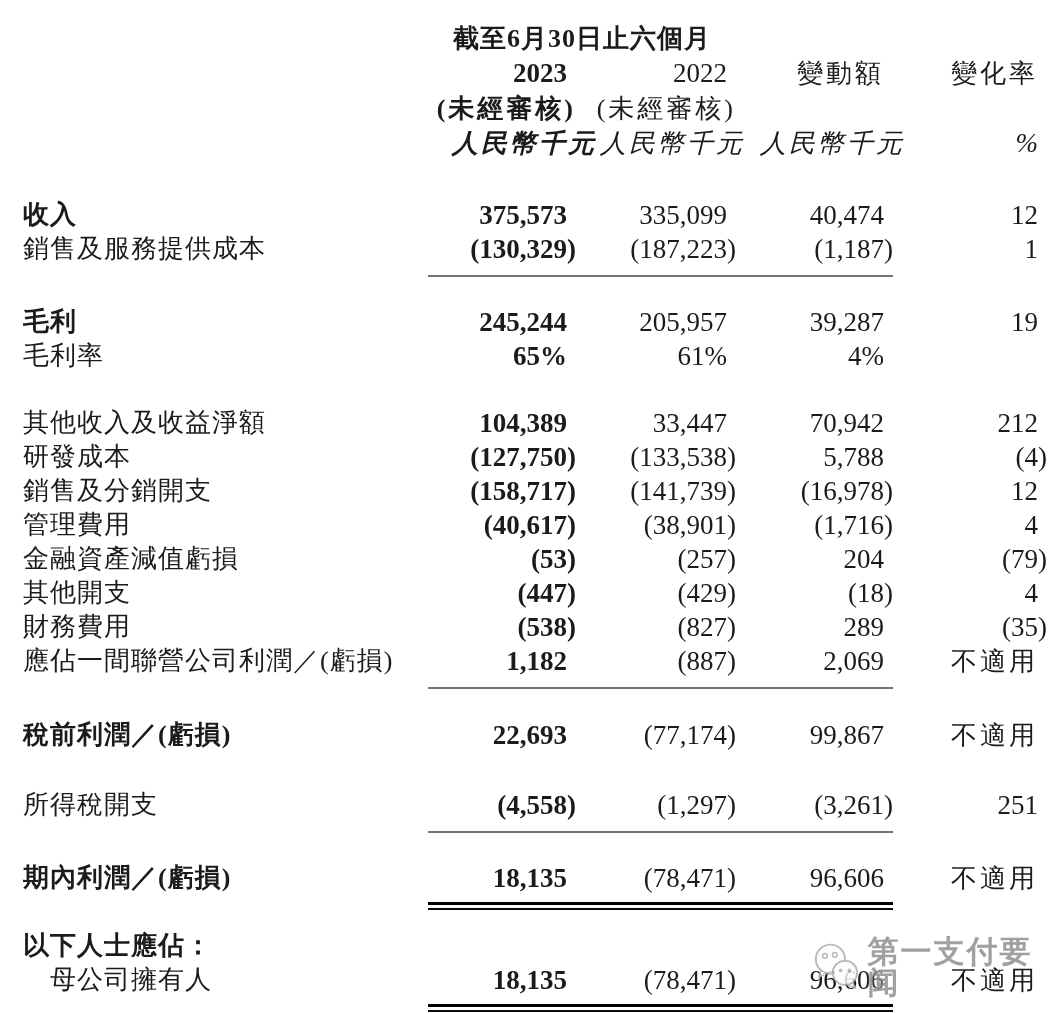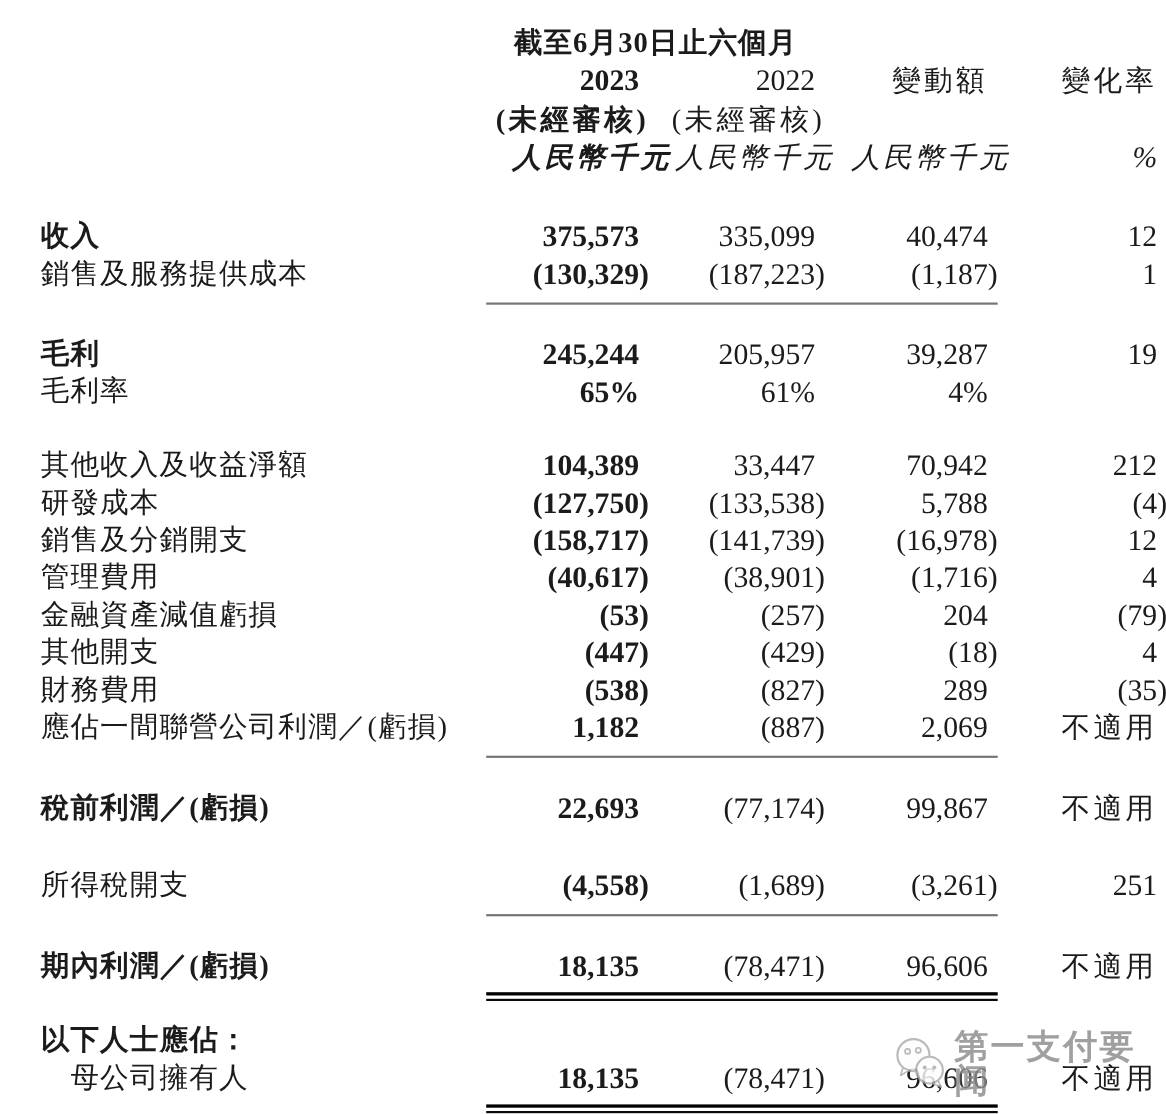--- a/index.html
+++ b/index.html
@@ -4,21 +4,21 @@
 <style>
   html,body{margin:0;padding:0;background:#ffffff;}
   .sheet{
     position:relative;
     width:1060px;height:1013px;
     background:#ffffff;
     color:#1b1b1b;
     font-family:"Liberation Serif","DejaVu Serif",serif;
     overflow:hidden;
   }
-  .tbl{padding:22px 13px 0 37px;border-radius:31px;}
+  .tbl{padding:22px 13px 0 23px;border-radius:31px;}
   .r{display:grid;grid-template-columns:405px 148px 160px 157px 154px;}
   .cell{
     line-height:34px;
     font-size:26px;
     letter-spacing:1px;
     white-space:nowrap;
     overflow:visible;
   }
   .lbl{text-align:left;}
   .num{text-align:right;font-size:27px;letter-spacing:0;}
@@ -294,21 +294,21 @@
           </div>
         </div>
         <div class="spacer" style="height: 35px;"></div>
         <div class="r">
           <div class="cell lbl">所得稅開支</div>
           <div class="cell num">
             <div><span class="b">(4,558)</span></div>
             <div class="rl-s"></div>
           </div>
           <div class="cell num">
-            <div><span>(1,689)</span></div>
+            <div><span>(1,297)</span></div>
             <div class="rl-s"></div>
           </div>
           <div class="cell num">
             <div><span>(3,261)</span></div>
             <div class="rl-s"></div>
           </div>
           <div class="cell num">
             <div><span>251</span><span class="ps">)</span></div>
           </div>
         </div>

